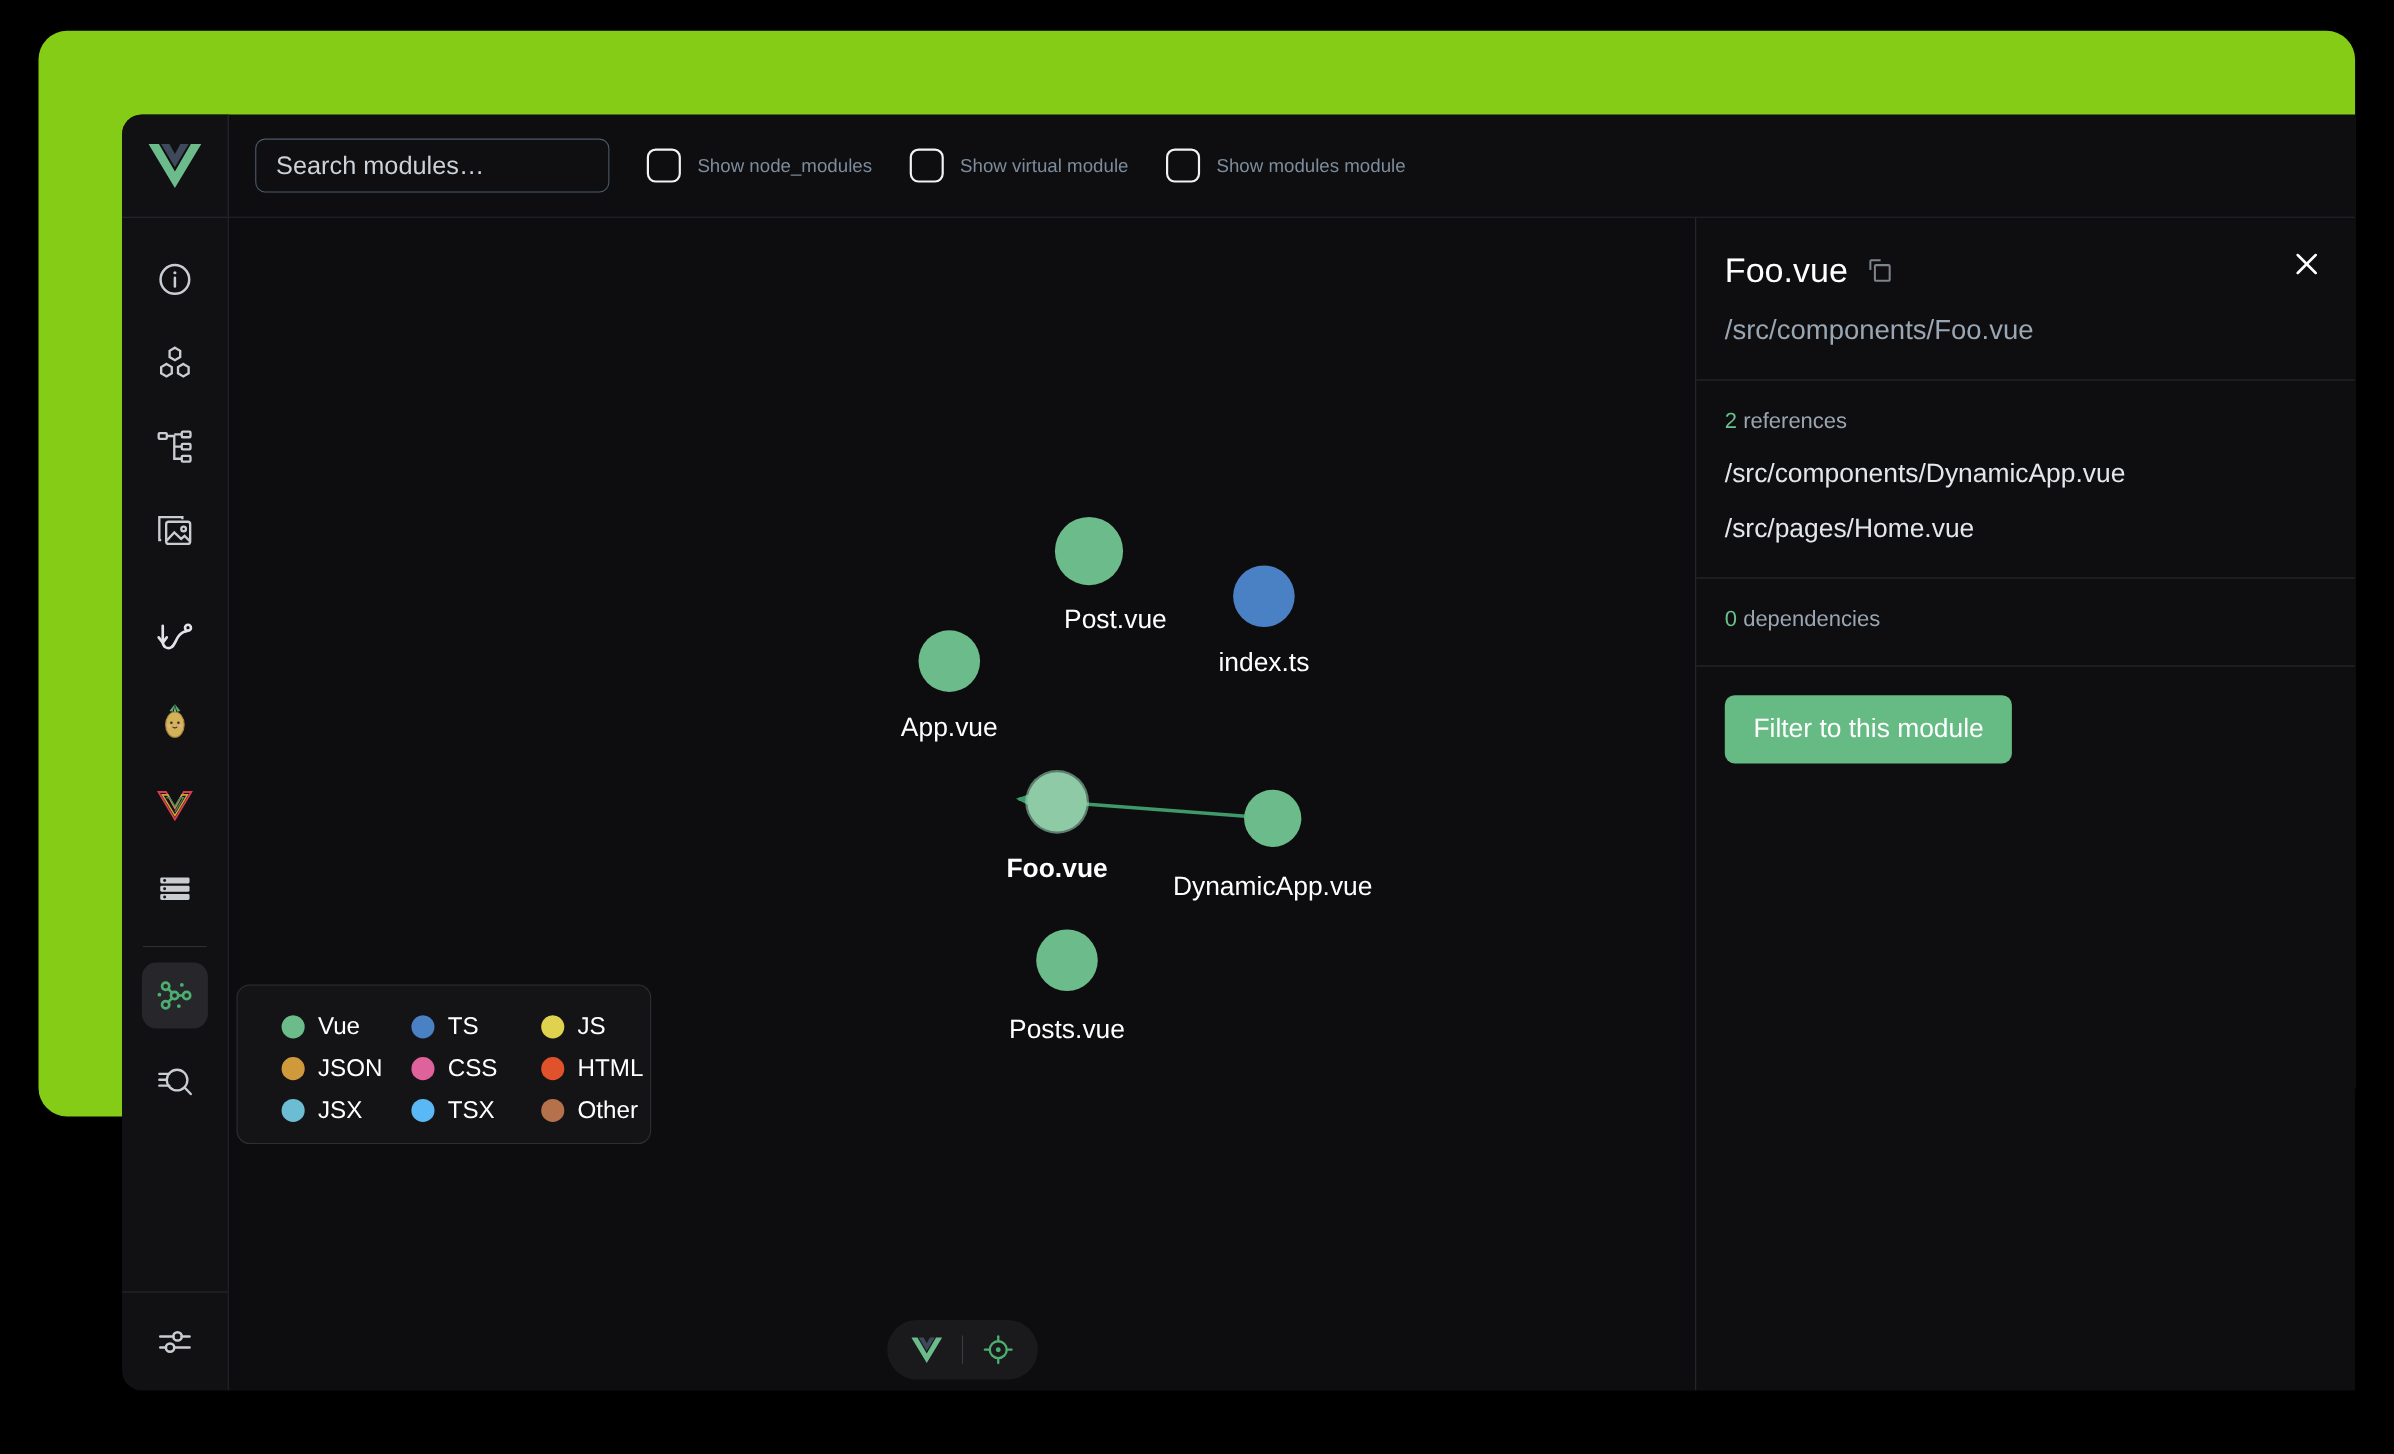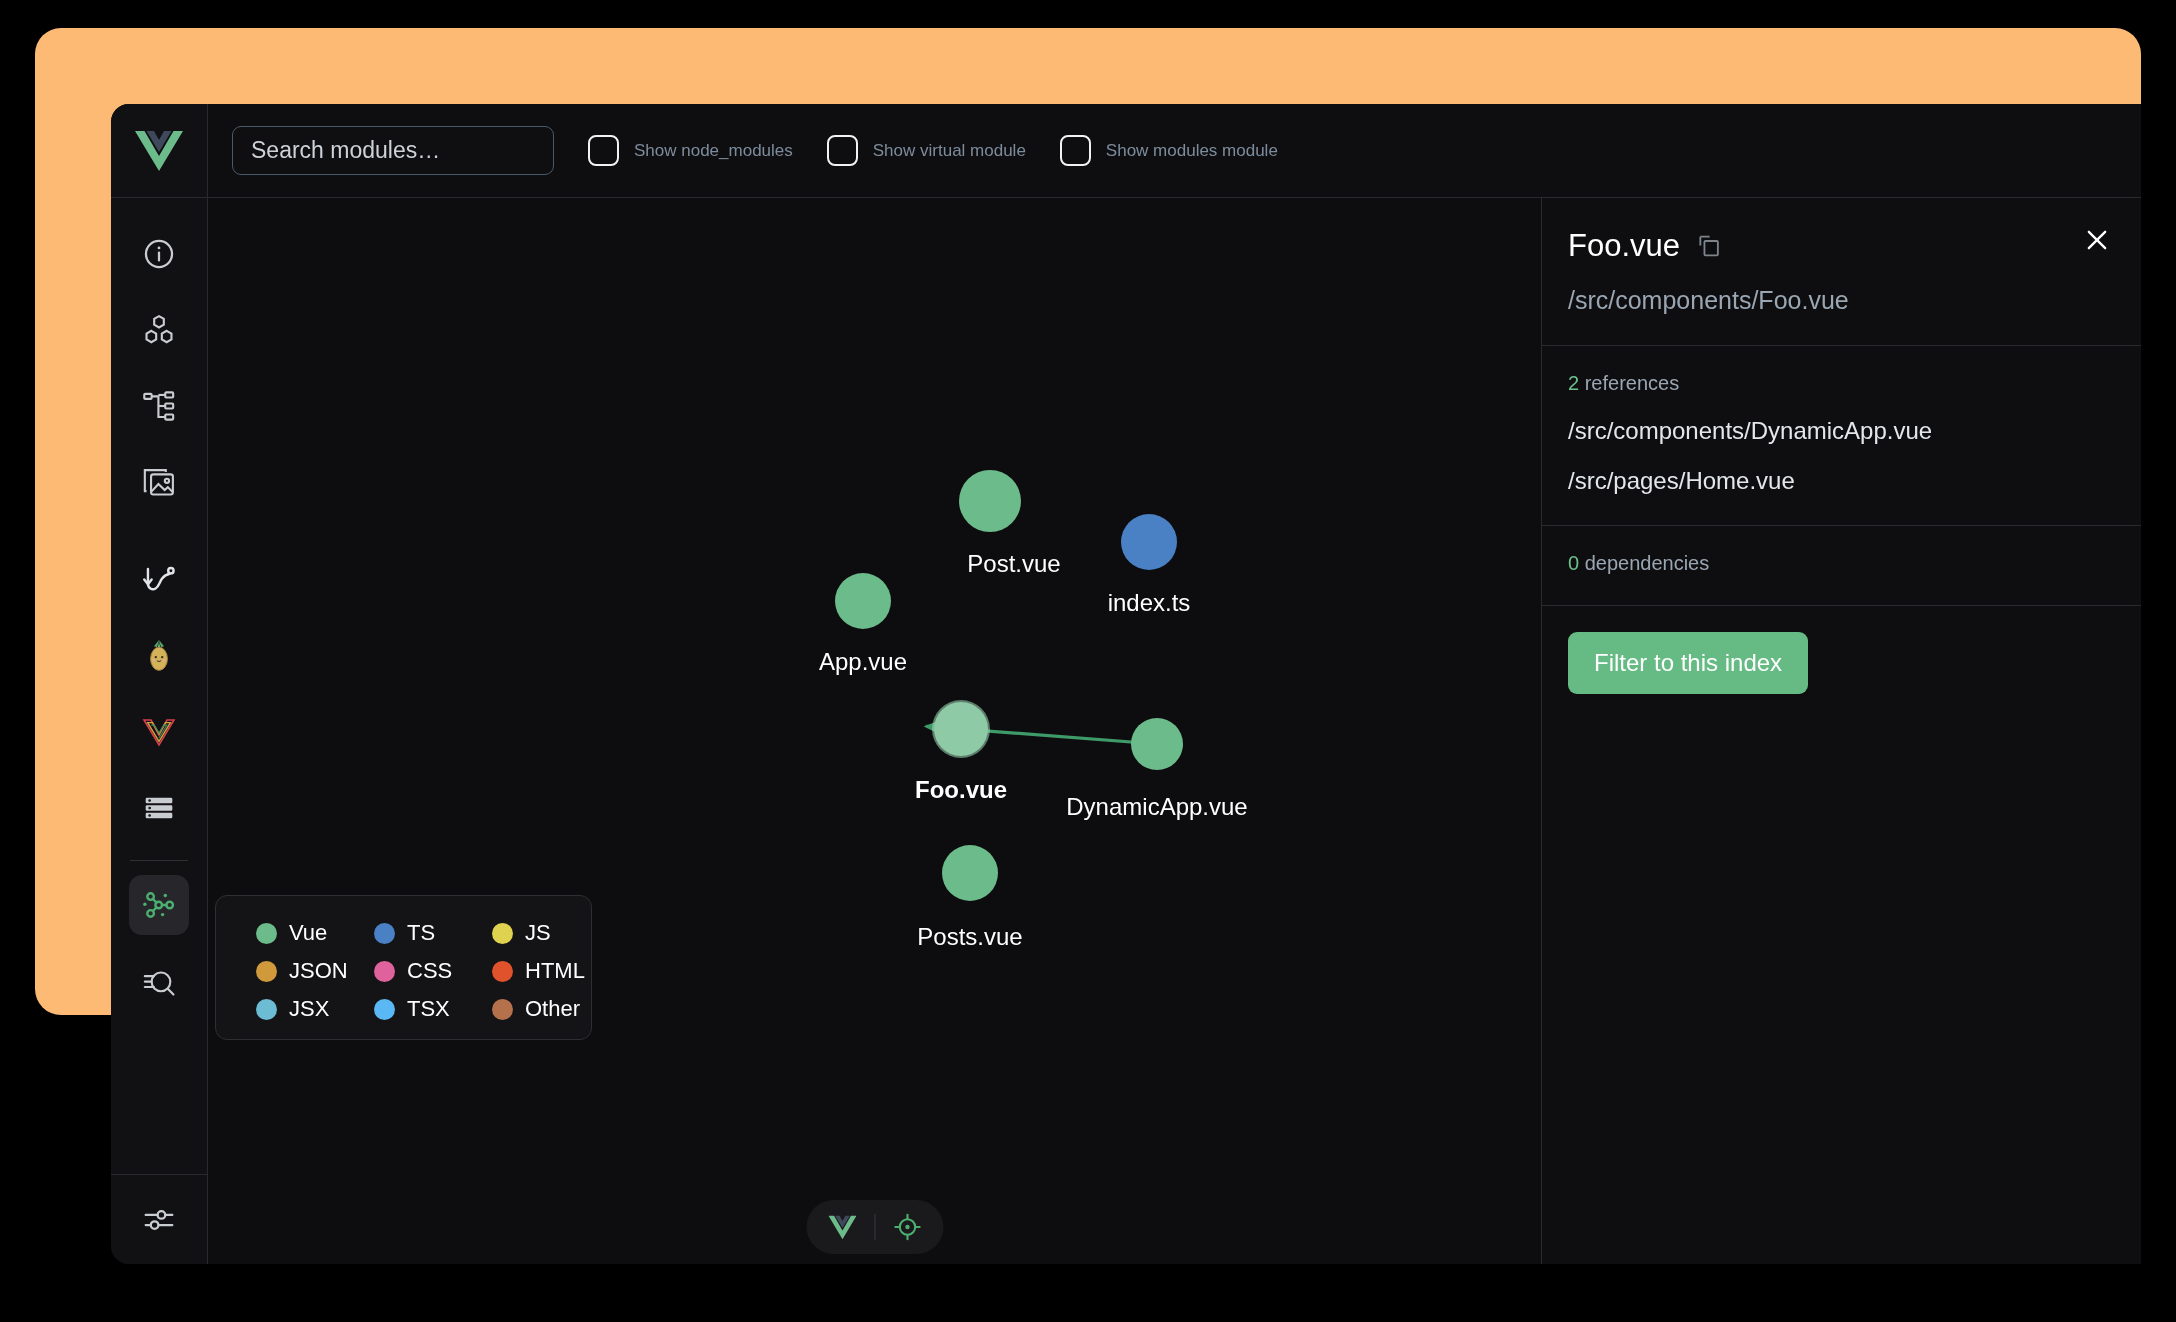--- a/index.html
+++ b/index.html
@@ -8,21 +8,21 @@
     background: #000000;
     font-family: "Liberation Sans", sans-serif;
     overflow: hidden;
   }
 
   
   #window-frame {
     position: absolute;
     left: 35px; top: 28px;
     width: 2106px; height: 987px;
-    background: #fdba74;
+    background: #84cc16;
     border-radius: 26px;
   }
 
   
   #app-surface {
     position: absolute;
     left: 76px; top: 76px;
     width: 2030px; height: 1160px;
     background: #0e0e10;
     border-radius: 18px 0 0 18px;
@@ -502,21 +502,21 @@
               </div>
           </div>
 
           <div class="panel-section">
             <div class="ref-head">
               <span class="count">0</span><span> dependencies</span>
             </div>
           </div>
 
           <div id="panel-actions">
-            <button id="filter-button">Filter to this index</button>
+            <button id="filter-button">Filter to this module</button>
           </div>
 
         </div>
 
       </div>
     </div>
   </div>
 </div>
 
 </body></html>

